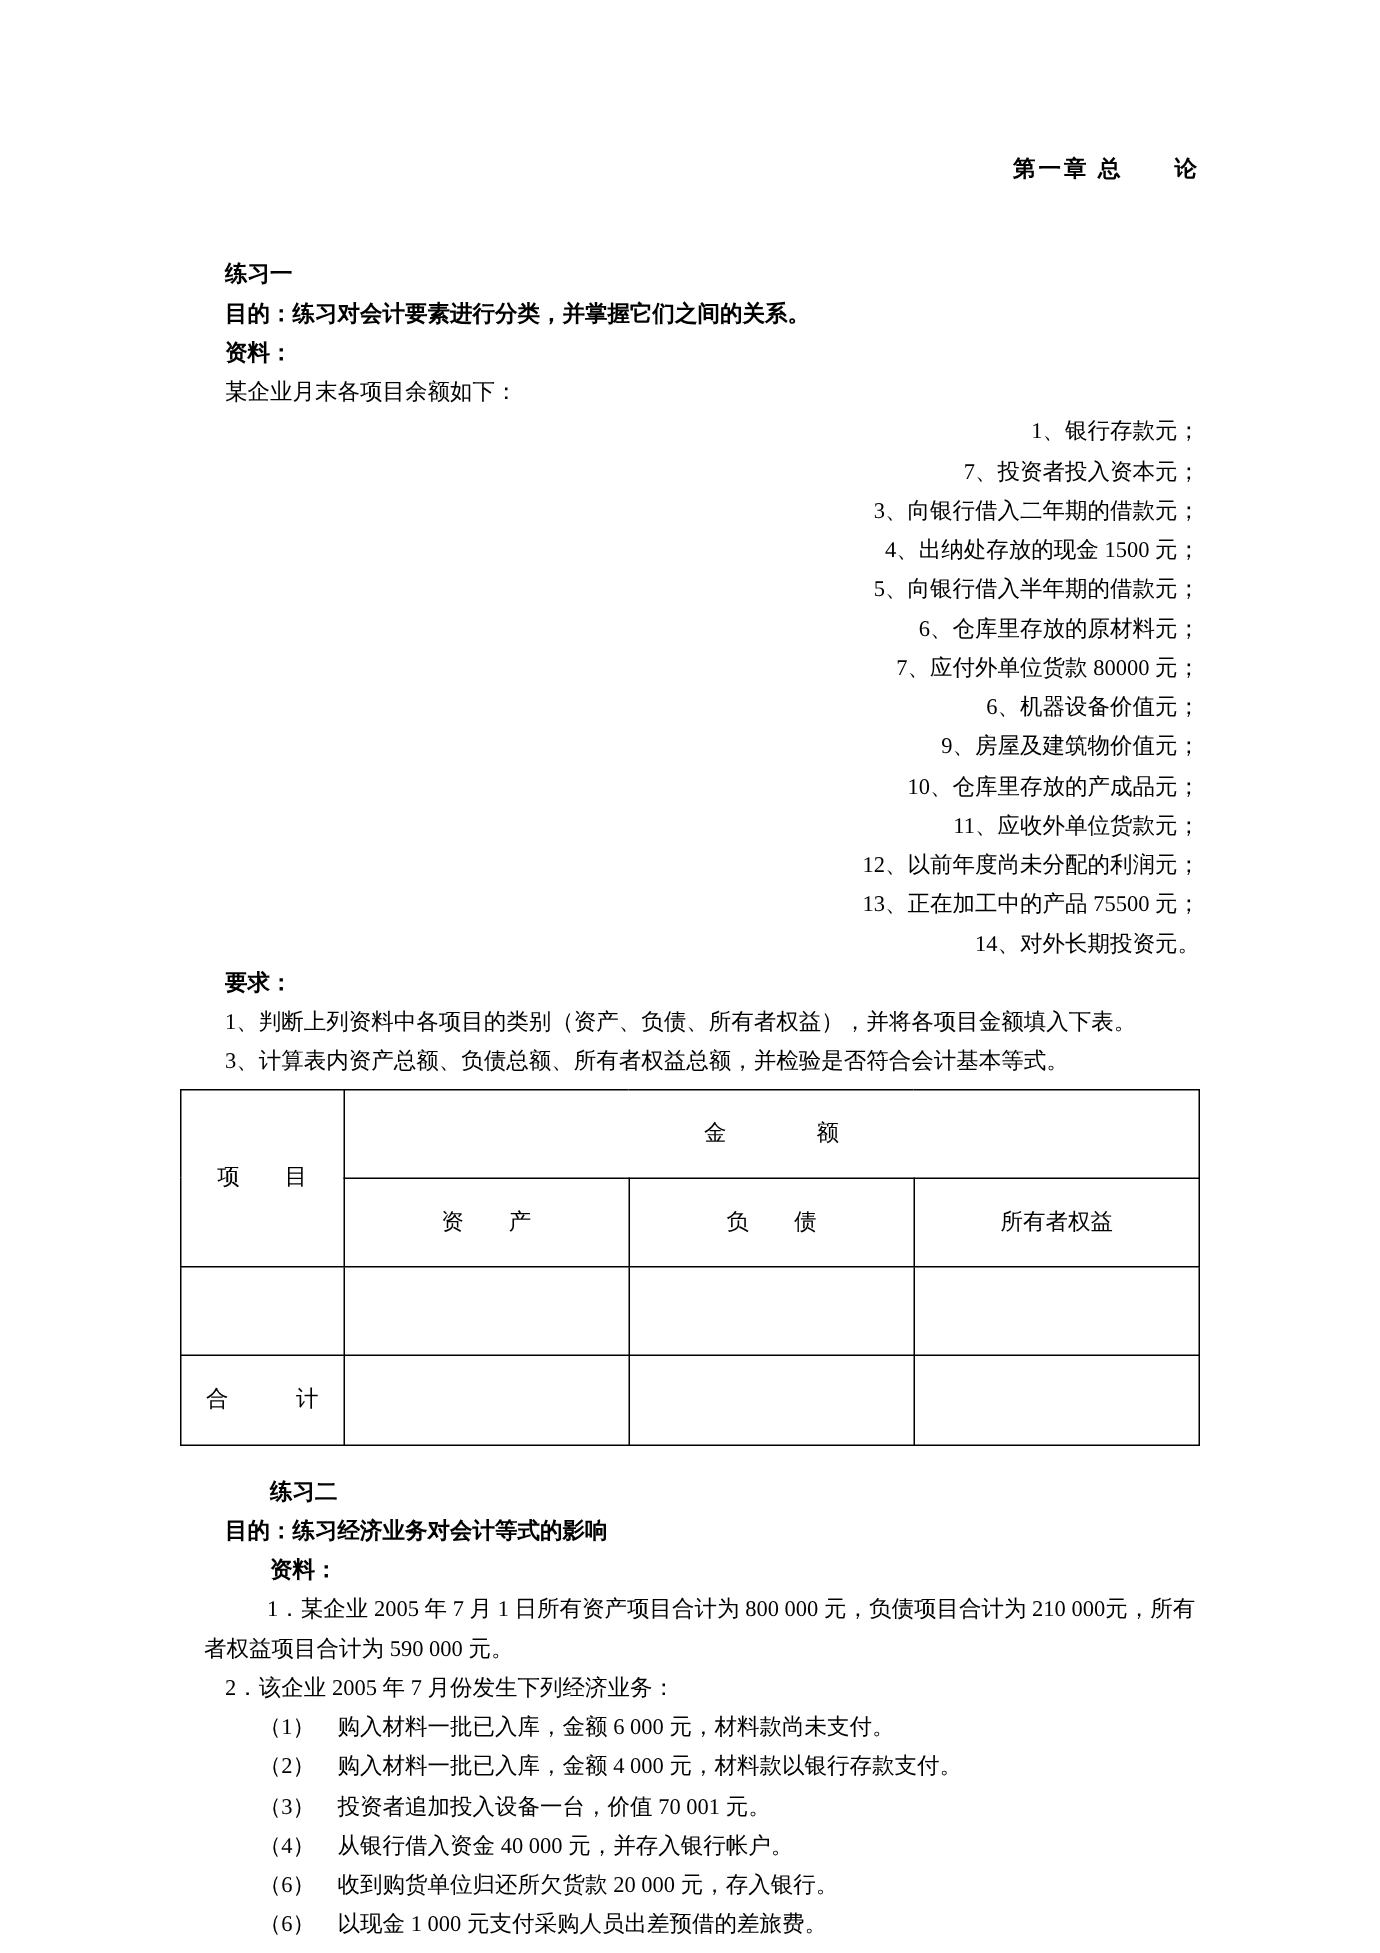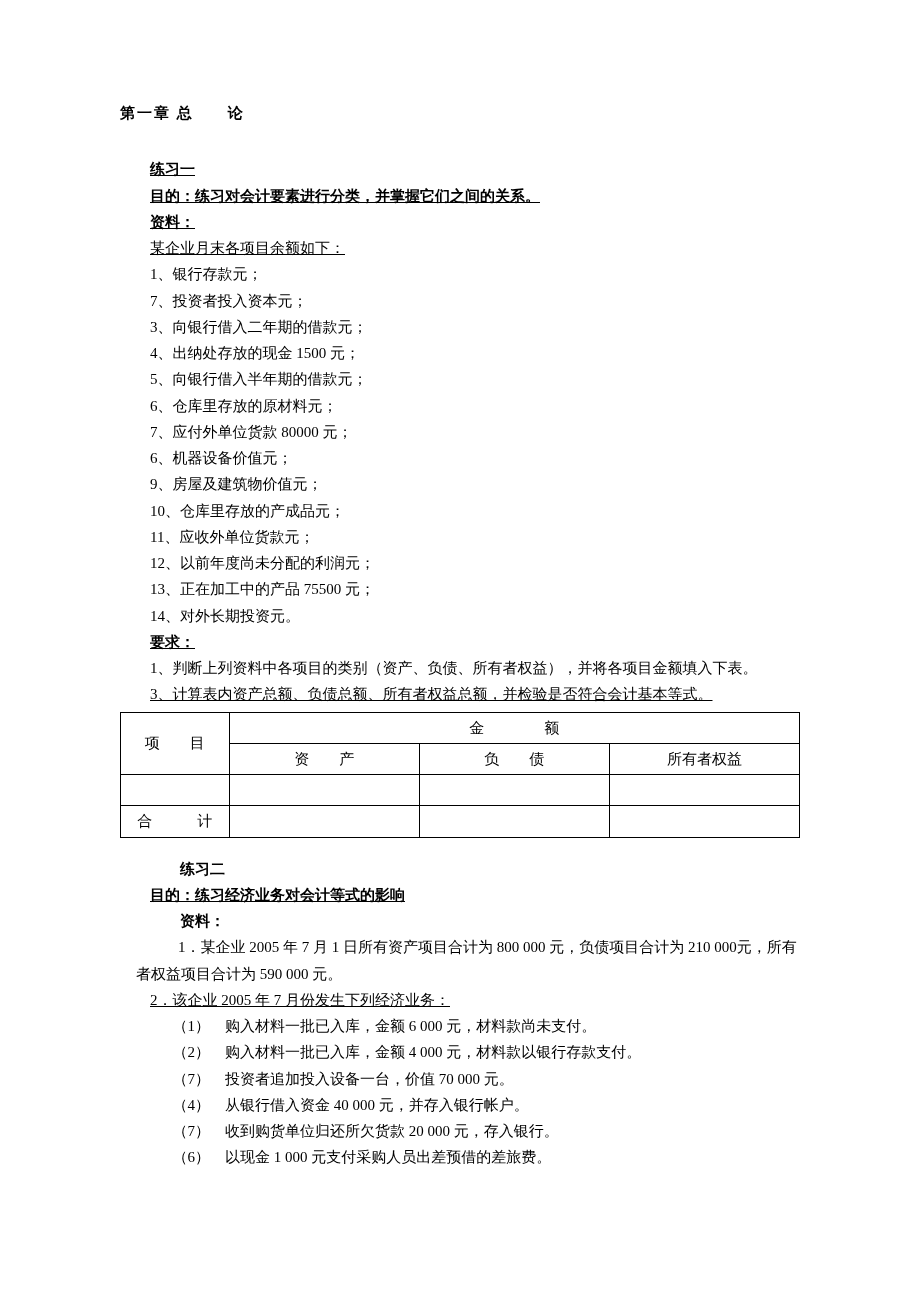--- a/index.html
+++ b/index.html
@@ -7,48 +7,48 @@
     font-size: 15px;
     line-height: 1.75;
     color: #000;
     background: #fff;
     margin: 0;
     padding: 100px 120px 100px 120px;
     width: 920px;
     box-sizing: border-box;
   }
   .title {
-    text-align: left;
+    text-align: right;
     font-weight: bold;
-    margin-bottom: 30px;
+    margin-bottom: 44px;
     letter-spacing: 2px;
   }
   .bold {
     font-weight: bold;
   }
   .indent {
     text-indent: 2em;
-    text-decoration: underline;
   }
   .indent2 {
     padding-left: 2em;
+    text-align: right;
   }
   .hang {
     padding-left: 0;
   }
   table {
     border-collapse: collapse;
     width: 100%;
     margin: 4px auto 18px auto;
     font-size: 15px;
   }
   td, th {
     border: 1px solid #000;
     text-align: center;
-    padding: 2px 4px;
+    padding: 16px 4px;
     font-weight: normal;
   }
   .proj-col { width: 16%; margin-left: 36px; }
   .sub-col { width: 28%; }
   .ex2-indent {
     text-indent: 4em;
   }
   .tx-line {
     padding-left: 3.5em;
   }
@@ -111,16 +111,16 @@
   </table>
 
 <div class="ex2-indent bold">练习二</div>
 <div class="indent bold">目的：练习经济业务对会计等式的影响</div>
 <div class="ex2-indent bold">资料：</div>
 <div style="text-indent:2.8em;margin-left:16px;">1．某企业 2005 年 7 月 1 日所有资产项目合计为 800  000 元，负债项目合计为 210  000元，所有者权益项目合计为 590  000 元。</div>
 <div class="indent">2．该企业 2005 年 7 月份发生下列经济业务：</div>
 
 <div class="tx-line">（1）　购入材料一批已入库，金额 6  000 元，材料款尚未支付。</div>
 <div class="tx-line">（2）　购入材料一批已入库，金额 4  000 元，材料款以银行存款支付。</div>
-<div class="tx-line">（7）　投资者追加投入设备一台，价值 70  000 元。</div>
+<div class="tx-line">（3）　投资者追加投入设备一台，价值 70  001 元。</div>
 <div class="tx-line">（4）　从银行借入资金 40  000 元，并存入银行帐户。</div>
-<div class="tx-line">（7）　收到购货单位归还所欠货款 20  000 元，存入银行。</div>
+<div class="tx-line">（6）　收到购货单位归还所欠货款 20  000 元，存入银行。</div>
 <div class="tx-line">（6）　以现金 1  000 元支付采购人员出差预借的差旅费。</div>
 
 </body></html>

